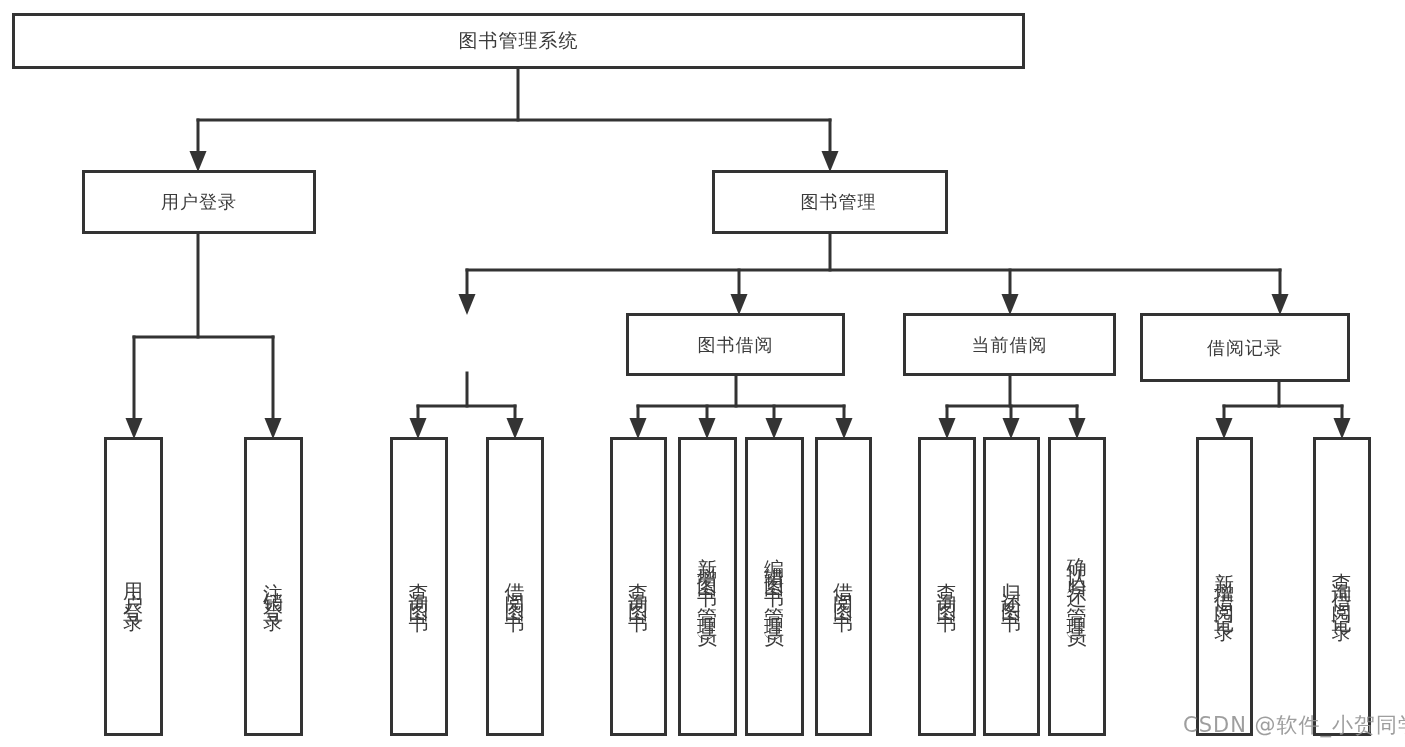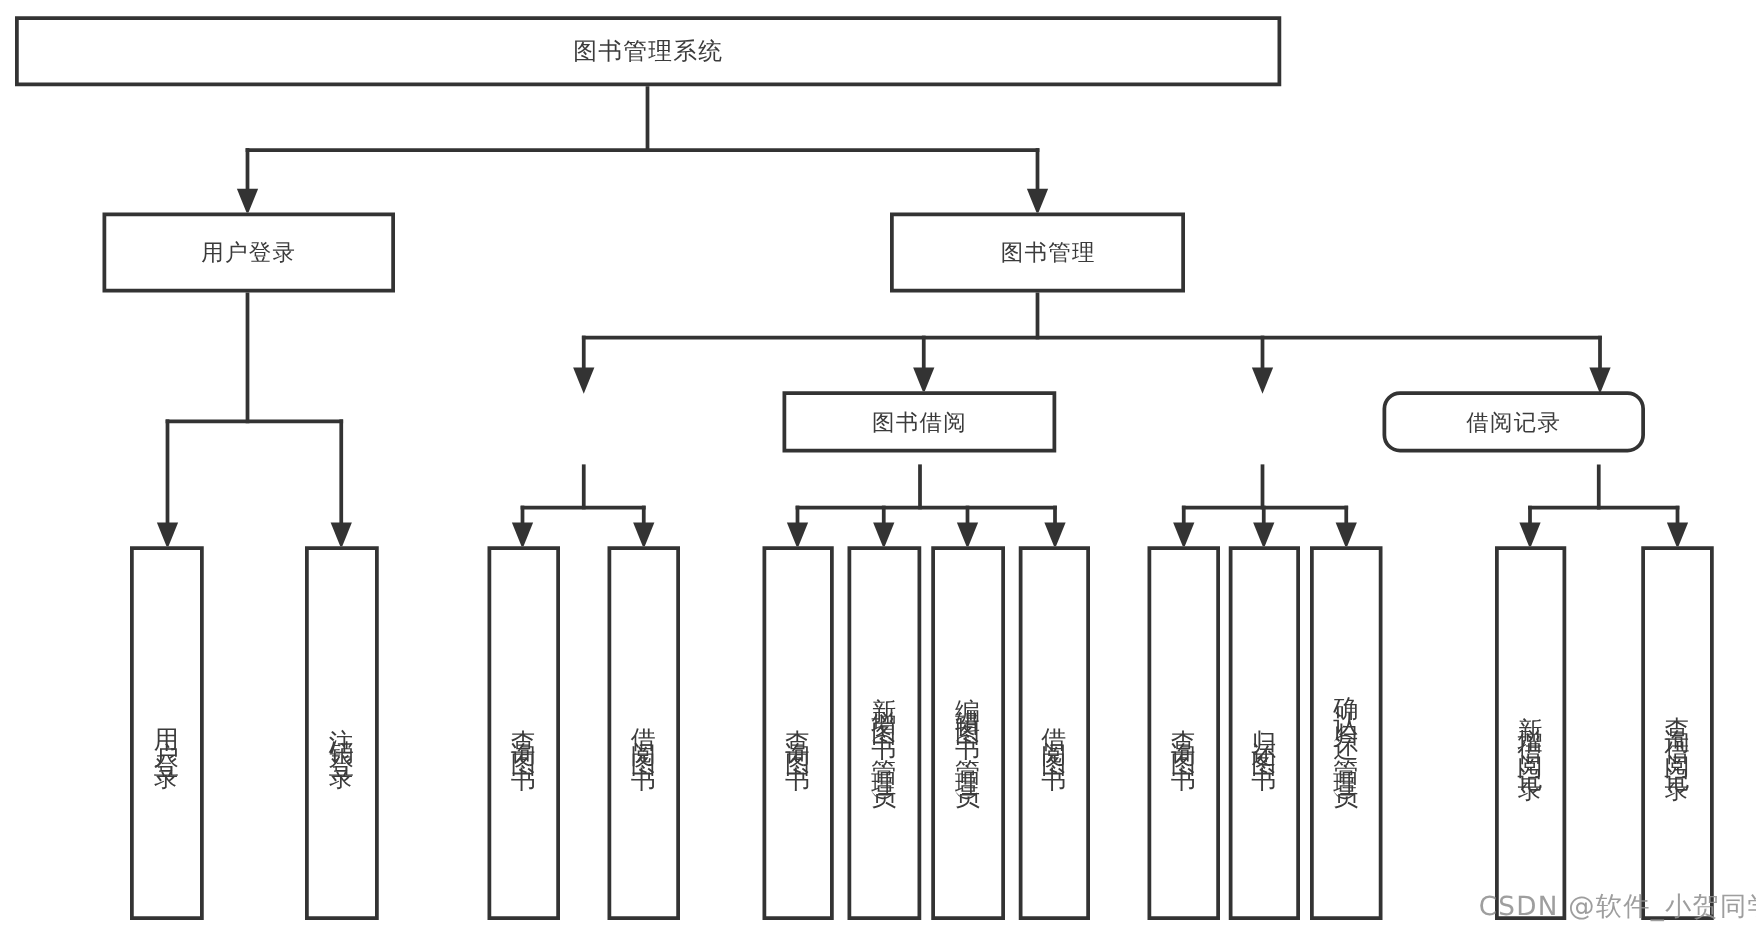--- a/index.html
+++ b/index.html
@@ -82,22 +82,23 @@
       <polygon points="1224,439 1215.5,418 1232.5,418" fill="#333333"></polygon>
       <line x1="1342" y1="406" x2="1342" y2="423" stroke="#333333" stroke-width="3" stroke-linecap="square"></line>
       <polygon points="1342,439 1333.5,418 1350.5,418" fill="#333333"></polygon>
     </svg>
 
   <div class="node h root" style="left:12px;top:13px;width:1013px;height:56px;">图书管理系统</div>
 
   <div class="node h" style="left:82px;top:170px;width:234px;height:64px;">用户登录</div>
   <div class="node h" style="left:712px;top:170px;width:236px;height:64px;padding-left:17px;">图书管理</div>
 
-  <div class="node h" style="left:626px;top:313px;width:219px;height:49px;">图书借阅</div>
-  <div class="node h" style="left:1106px;top:313px;width:210px;height:49px;border-radius:14px;">借阅记录</div>
+  <div class="node h" style="left:626px;top:313px;width:219px;height:63px;">图书借阅</div>
+  <div class="node h" style="left:903px;top:313px;width:213px;height:63px;">当前借阅</div>
+  <div class="node h" style="left:1140px;top:313px;width:210px;height:69px;">借阅记录</div>
 
   <div class="node v" style="left:104px;top:437px;width:59px;height:299px;">用户登录</div>
   <div class="node v" style="left:244px;top:437px;width:59px;height:299px;">注销登录</div>
 
   <div class="node v" style="left:390px;top:437px;width:58px;height:299px;">查询图书</div>
   <div class="node v" style="left:486px;top:437px;width:58px;height:299px;">借阅图书</div>
 
   <div class="node v" style="left:610px;top:437px;width:57px;height:299px;">查询图书</div>
   <div class="node v" style="left:678px;top:437px;width:59px;height:299px;">新增图书（管理员）</div>
   <div class="node v" style="left:745px;top:437px;width:59px;height:299px;">编辑图书（管理员）</div>

